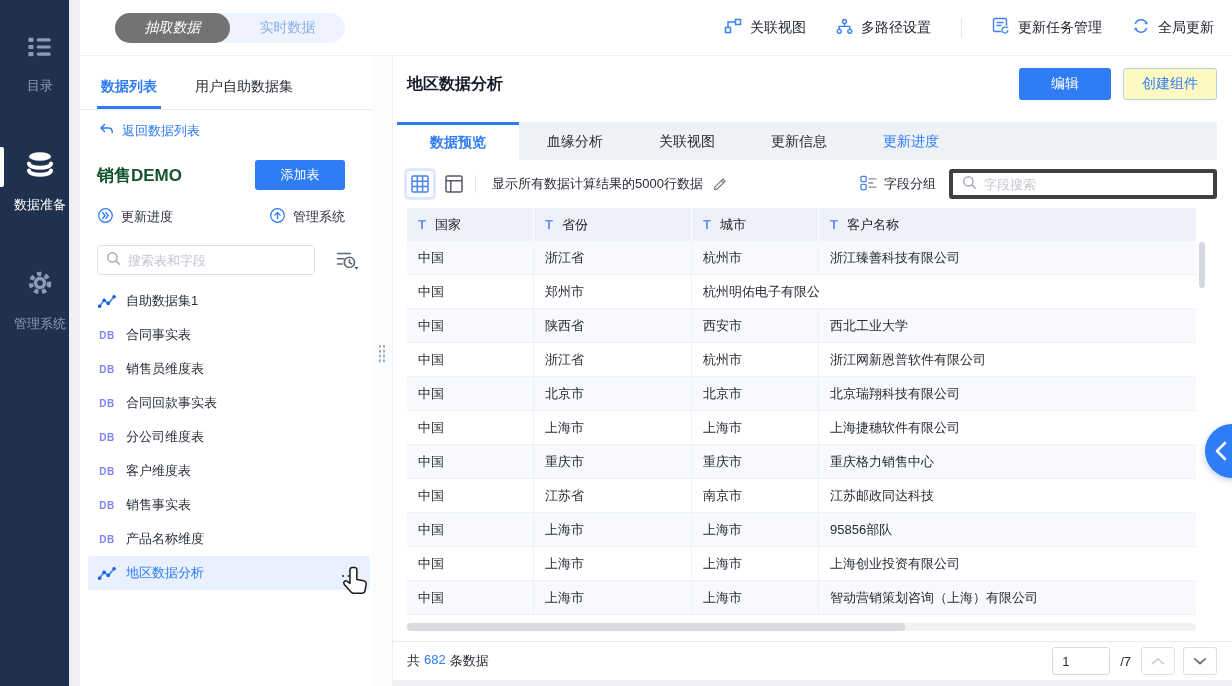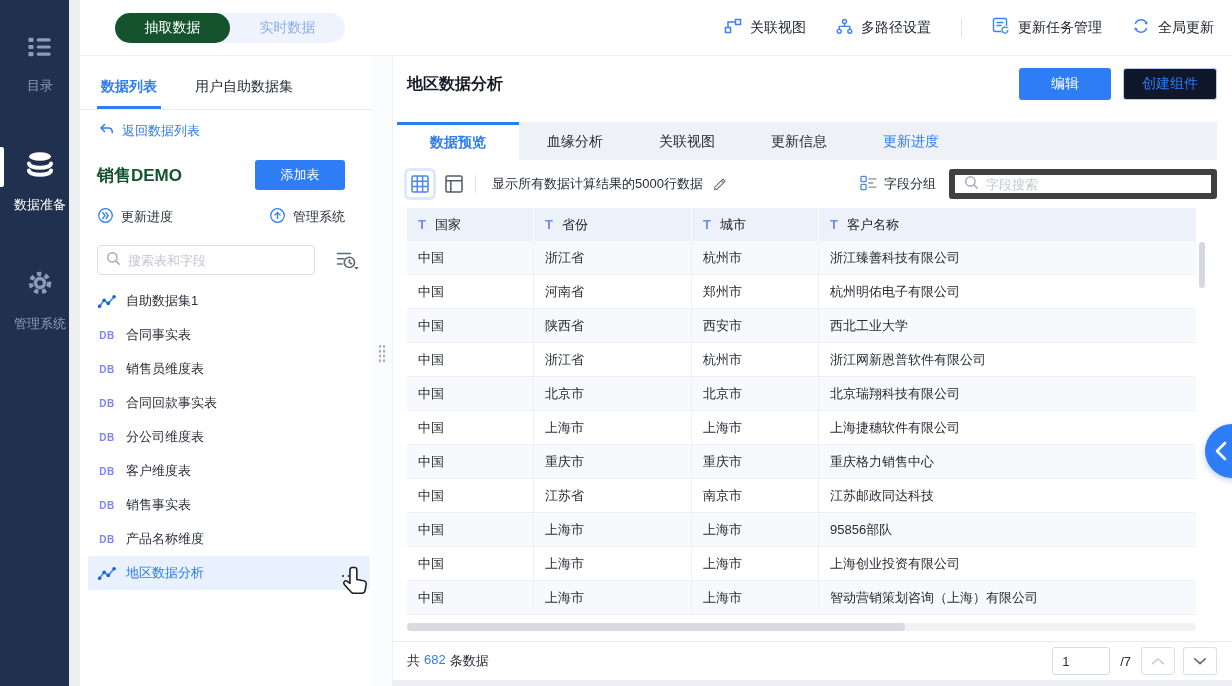--- a/index.html
+++ b/index.html
@@ -11,21 +11,21 @@
   .leftnav { position:absolute; left:0; top:0; width:69px; height:686px; background:#20304f; z-index:5; padding-top:36px; }
   .nav-item { position:relative; width:80px; margin-bottom:56px; display:flex; flex-direction:column; align-items:center; gap:15px; color:#8e9bb4; cursor:pointer; }
   .nav-item .nv-label { font-size:13px; }
   .nav-item.active { color:#ffffff; }
   .nav-item.active .bar { position:absolute; left:0; top:-4px; width:4px; height:40px; background:#ffffff; border-radius:0 2px 2px 0; }
 
   
   .topbar { position:absolute; left:80px; top:0; right:0; height:56px; background:#fff; border-bottom:1px solid #edeff2; display:flex; align-items:center; z-index:4; }
   .toggle { margin-left:35px; display:flex; background:#eef3fd; border-radius:16px; }
   .toggle .seg { width:115px; height:30px; border:none; background:transparent; border-radius:16px; font-size:14px; color:#8aaee9; font-family:inherit; cursor:pointer; }
-  .toggle .seg.active { background:#14532d; color:#fff; }
+  .toggle .seg.active { background:#737373; color:#fff;font-style:italic; }
   .tb-actions { margin-left:auto; margin-right:18px; display:flex; align-items:center; gap:30px; }
   .tb-act { display:flex; align-items:center; gap:8px; font-size:14px; color:#21262f; cursor:pointer; }
   .tb-divider { width:1px; height:20px; background:#e3e6eb; }
 
   
   .datalist { position:absolute; left:80px; top:56px; width:292px; bottom:0; background:#fff; z-index:3; }
   .dl-tabs { height:54px; border-bottom:1px solid #e9ebef; display:flex; align-items:flex-end; padding-left:17px; gap:30px; }
   .dl-tab { font-size:14px; color:#262b33; padding:0 4px 13px 4px; cursor:pointer; }
   .dl-tab.active { color:#2e7cf6; font-weight:bold; border-bottom:3px solid #2e7cf6; padding-bottom:10px; }
   .dl-back { height:42px; display:flex; align-items:center; gap:8px; padding-left:19px; color:#2e7cf6; font-size:13px; cursor:pointer; }
@@ -50,32 +50,32 @@
   .resizer { position:absolute; left:372px; top:56px; width:20px; bottom:0; background:#fbfcfd; z-index:3; }
   .resizer .grip { position:absolute; left:6px; top:288px; width:8px; height:19px;
     background-image:radial-gradient(circle,#98a2b3 1px,transparent 1.3px); background-size:4px 4.8px; cursor:col-resize; }
 
   
   .main { position:absolute; left:392px; top:56px; right:0; bottom:6px; background:#fff; border-left:1px solid #eef0f3; z-index:2; }
   .m-header { height:56px; display:flex; align-items:center; padding:0 15px 0 14px; }
   .m-title { font-size:16px; font-weight:bold; color:#151b28; }
   .m-buttons { margin-left:auto; display:flex; gap:12px; }
   .btn-edit { width:92px; height:32px; background:#2e7cf6; color:#fff; border:none; border-radius:3px; font-size:14px; font-family:inherit; cursor:pointer; }
-  .btn-create { width:94px; height:32px; background:#0f172a; color:#2e7cf6; border:1px solid #b9cdf0; border-radius:3px; font-size:14px; font-family:inherit; cursor:pointer; }
+  .btn-create { width:94px; height:32px; background:#fef9c3; color:#2e7cf6; border:1px solid #b9cdf0; border-radius:3px; font-size:14px; font-family:inherit; cursor:pointer; }
   .tabstrip { margin:10px 15px 0 4px; height:38px; background:#eef1f5; display:flex; }
   .tab { padding:0 28px; line-height:38px; font-size:14px; color:#242a34; cursor:pointer; }
   .tab.active { background:#fff; border-top:3px solid #2e7cf6; line-height:34px; color:#2e7cf6; font-weight:bold; padding:0 33px; }
   .tab[data-state="highlight"] { color:#2e7cf6; }
   .toolbar { height:48px; display:flex; align-items:center; padding:0 15px 0 14px; font-size:13px; color:#262c36; }
   .ticon { width:26px; height:26px; display:flex; align-items:center; justify-content:center; cursor:pointer; border-radius:3px; }
   .ticon.active { box-shadow:0 0 0 3px #dce9ff; }
   .tool-div { width:1px; height:18px; background:#e3e6eb; margin:0 16px 0 8px; }
   .rowlimit { display:flex; align-items:center; gap:9px; }
   .fieldgroup { margin-left:auto; display:flex; align-items:center; gap:7px; margin-right:13px; cursor:pointer; }
-  .fsearch { width:268px; height:30px; border:6px solid #404040; border-radius:3px; display:flex; align-items:center; padding:0 9px; gap:7px; }
+  .fsearch { width:268px; height:30px; border:4px solid #404040; border-radius:3px; display:flex; align-items:center; padding:0 9px; gap:7px; }
   .fsearch input { border:none; outline:none; flex:1; font-size:13px; font-family:inherit; color:#333; min-width:0; }
   .fsearch input::placeholder { color:#c2c6cf; }
 
   
   .table { margin-left:14px; width:789px; }
   .thead { display:grid; grid-template-columns:127px 158px 127px 377px; background:#edf2fa; height:33px; }
   .th { display:flex; align-items:center; gap:9px; padding-left:11px; font-size:13px; color:#20252e; border-right:1px solid #ffffff; cursor:pointer; }
   .th:last-child { border-right:none; }
   .th .t { color:#6e8ff2; font-weight:bold; font-size:13px; }
   .tbody .tr { display:grid; grid-template-columns:127px 158px 127px 377px; height:34px; border-bottom:1px solid #eef1f6; }
@@ -466,21 +466,20 @@
 
           <div class="tr">
             <div class="td">中国</div>
             <div class="td">浙江省</div>
             <div class="td">杭州市</div>
             <div class="td">浙江臻善科技有限公司</div>
           </div>
 
           <div class="tr">
             <div class="td">中国</div>
-            <div class="td">河南省</div>
             <div class="td">郑州市</div>
             <div class="td">杭州明佑电子有限公司</div>
           </div>
 
           <div class="tr">
             <div class="td">中国</div>
             <div class="td">陕西省</div>
             <div class="td">西安市</div>
             <div class="td">西北工业大学</div>
           </div>

